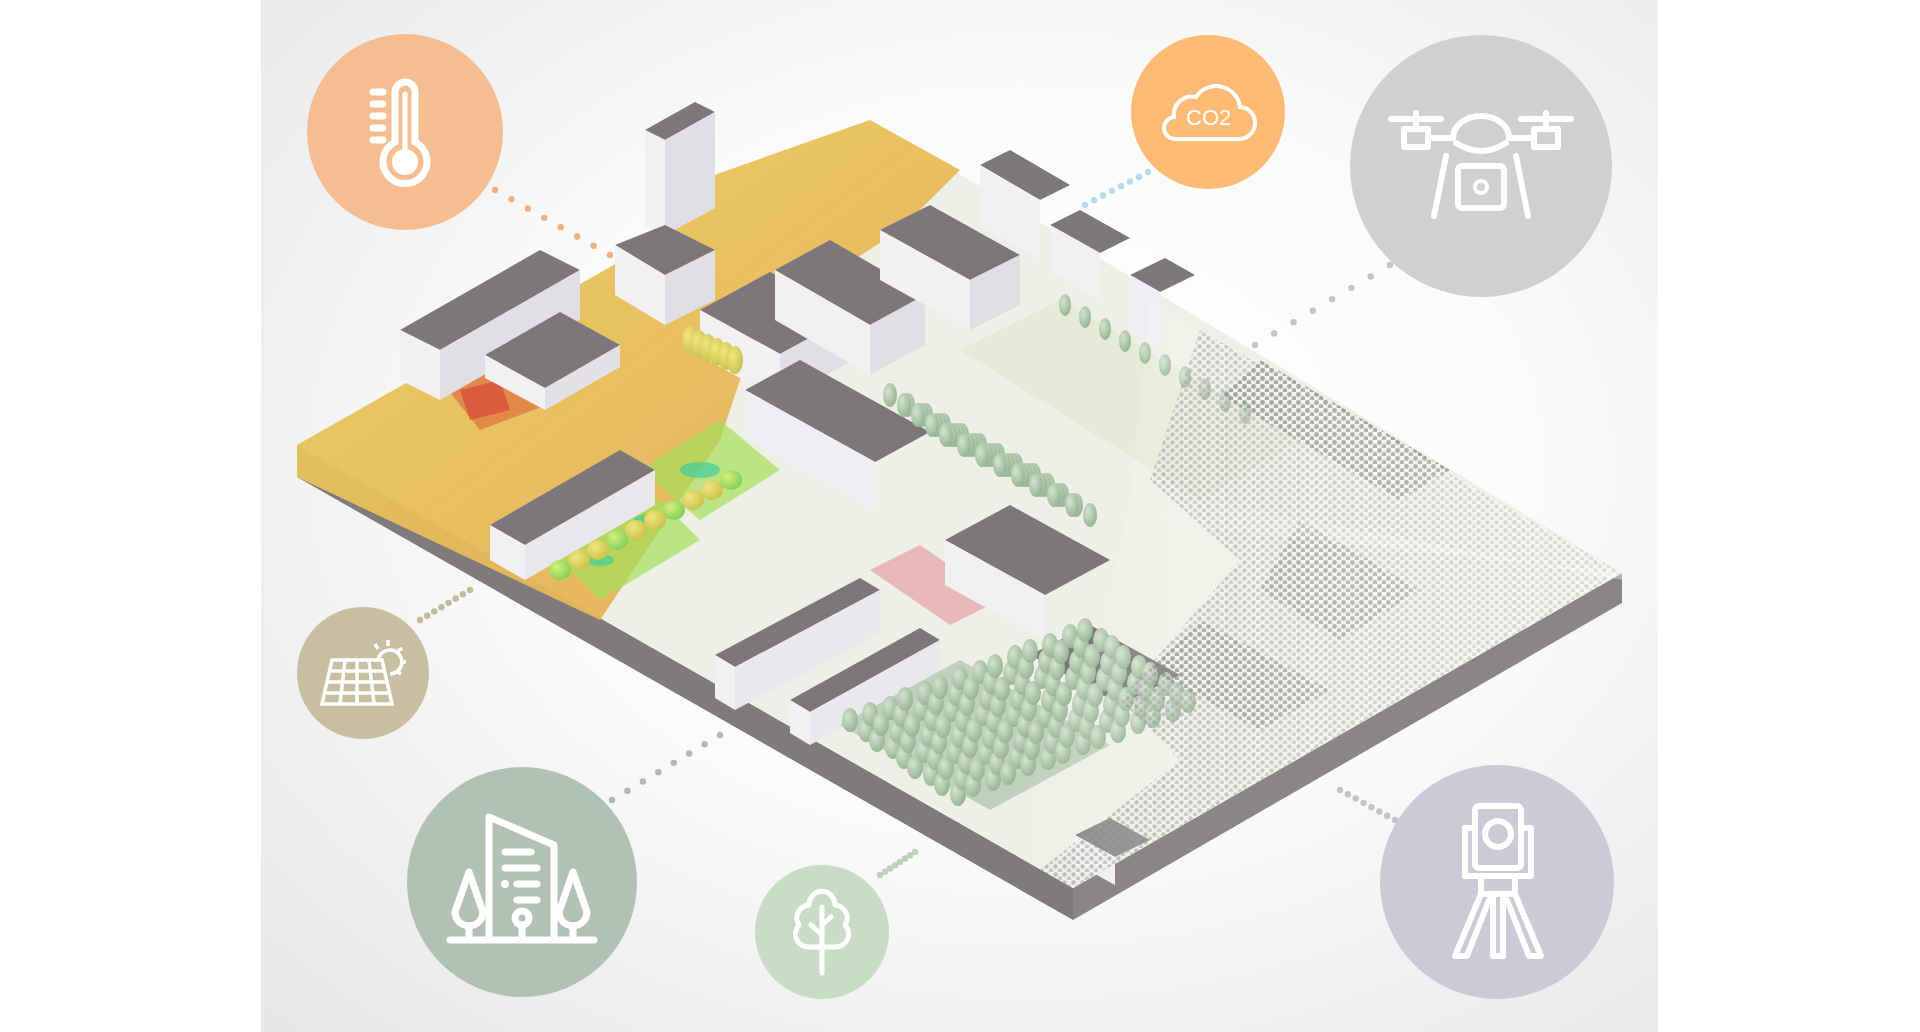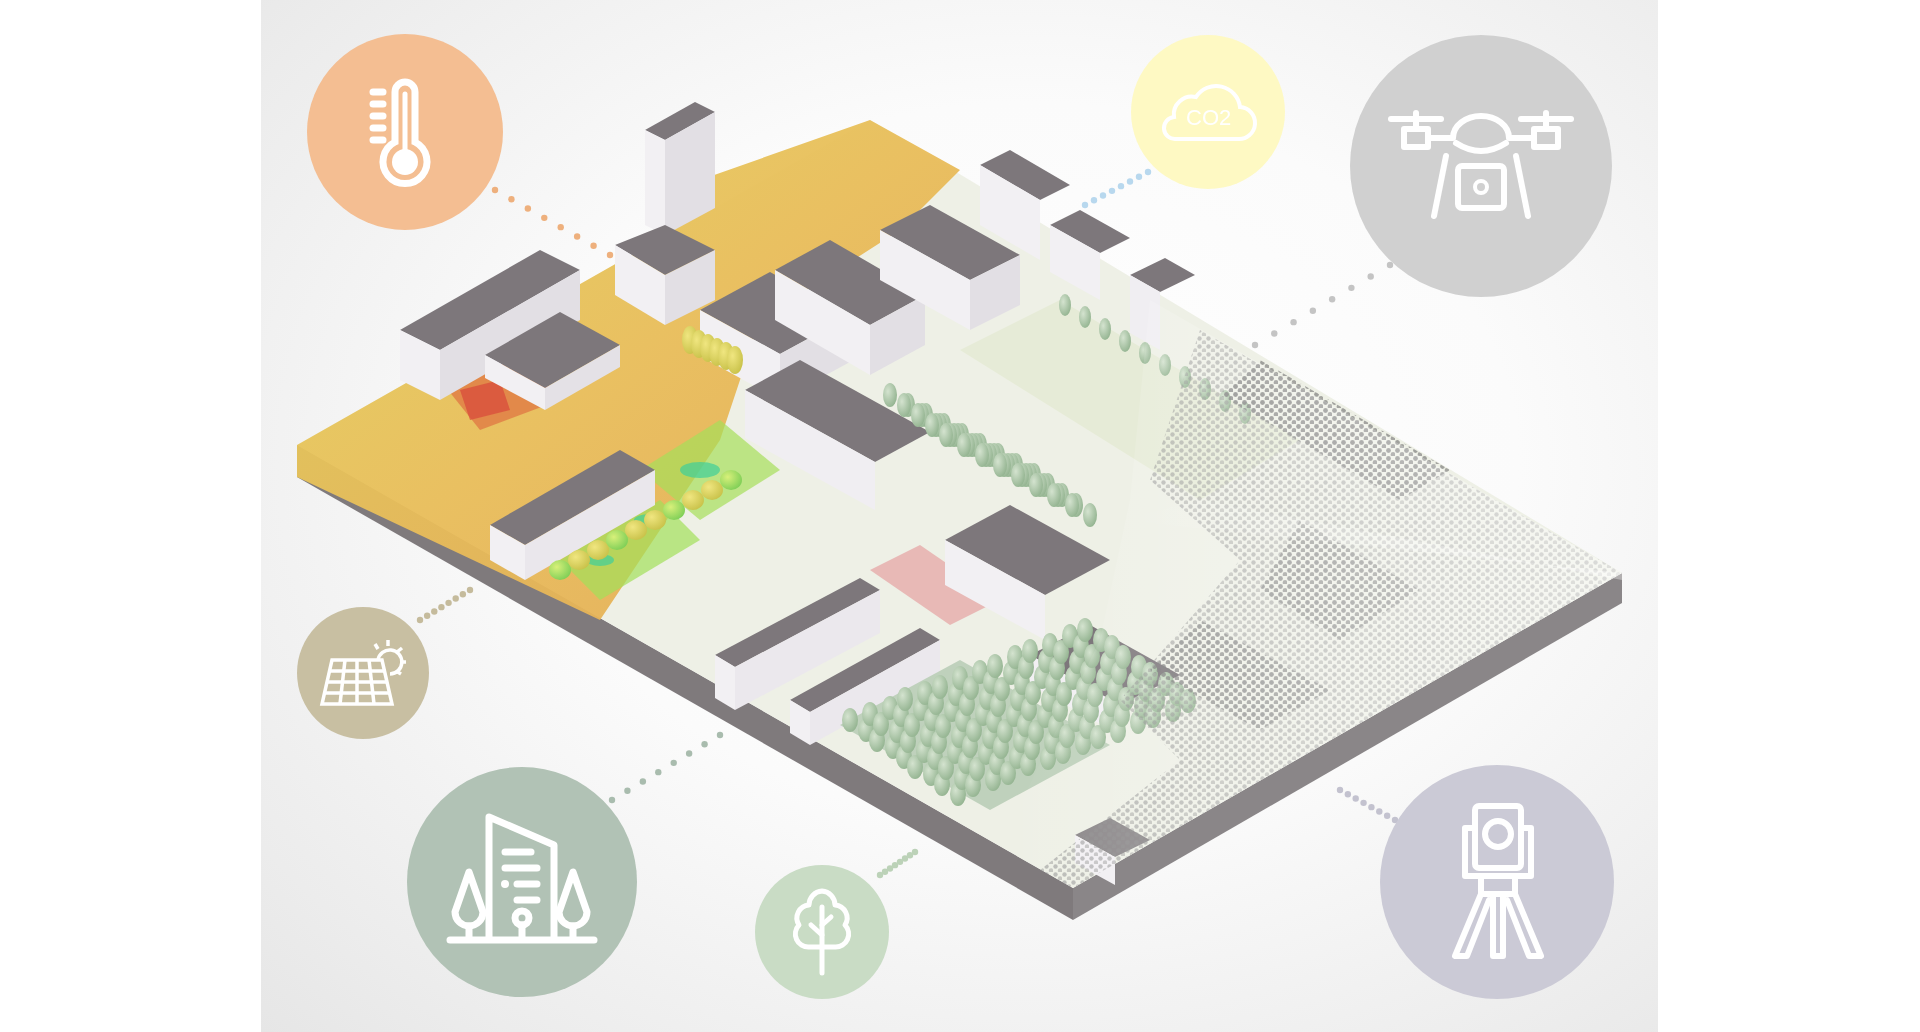--- a/index.html
+++ b/index.html
@@ -421,21 +421,21 @@
       <line x1="8" y1="44" x2="18" y2="44"></line>
         <line x1="8" y1="56" x2="18" y2="56"></line>
         <line x1="8" y1="68" x2="18" y2="68"></line>
     </g>
     <circle cx="40" cy="90" r="13" fill="#fff"></circle>
     <line x1="40" y1="22" x2="40" y2="80" stroke="#fff" stroke-width="5" stroke-linecap="round"></line>
   </svg>
   <span class="sr">Temperature</span>
 </div>
 
-<div class="icon-badge" style="left:1131px;top:35px;width:154px;height:154px;background:#fef9c3;">
+<div class="icon-badge" style="left:1131px;top:35px;width:154px;height:154px;background:#fdba74;">
   <svg width="100" height="70" viewBox="0 0 100 70">
     <path d="M18 62 h62 a16 16 0 0 0 2 -32 a24 24 0 0 0 -44 -10 a18 18 0 0 0 -22 20 a11 11 0 0 0 2 22z" fill="none" stroke="#fff" stroke-width="4"></path>
     <text x="28" y="48" font-family="Liberation Sans, sans-serif" font-size="22" fill="#fff">CO2</text>
   </svg>
 </div>
 
 <div class="icon-badge" style="left:1350px;top:35px;width:262px;height:262px;background:#d0d0d0;">
   <svg width="190" height="110" viewBox="0 0 190 110">
     <g fill="none" stroke="#fff" stroke-width="6" stroke-linecap="round" stroke-linejoin="round">
       <line x1="5" y1="8" x2="55" y2="8"></line>

